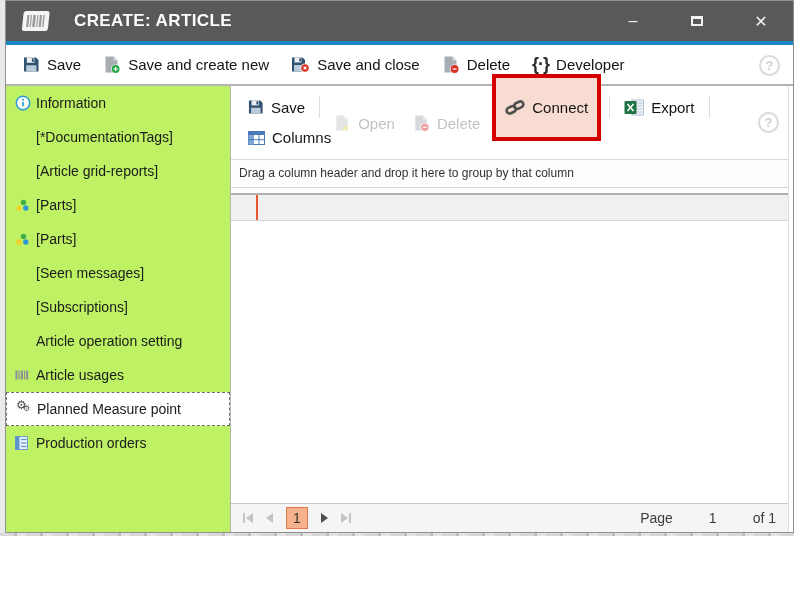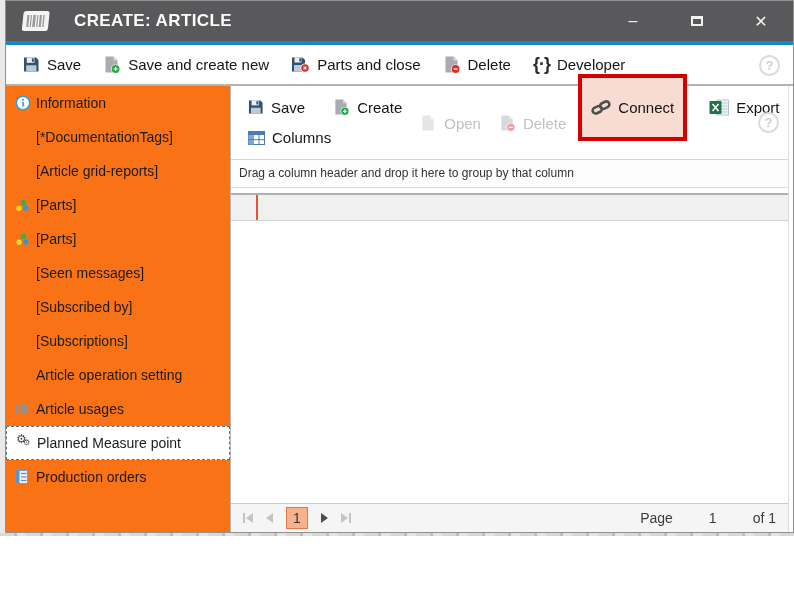--- a/index.html
+++ b/index.html
@@ -23,21 +23,21 @@
                   display: flex; align-items: center; padding-left: 6px; position: relative; }
   .tb-btn { display: flex; align-items: center; gap: 7px; padding: 5px 11px; font-size: 15px; color: #141414; cursor: default; }
   .help-circle { width: 21px; height: 21px; border: 2px solid #dadada; border-radius: 50%;
                  color: #cfcfcf; font-size: 13px; font-weight: bold;
                  display: flex; align-items: center; justify-content: center; }
   .help-main { position: absolute; right: 13px; top: 10px; }
   .dev-ic { font-size: 18px; font-weight: bold; color: #2b2b2b; letter-spacing: -1px; }
 
   
   .content { flex: 1; display: flex; min-height: 0; }
-  .sidebar { flex: 0 0 225px; background: #f97316; border-right: 1px solid #b7b7b7; overflow: hidden; }
+  .sidebar { flex: 0 0 225px; background: #bef264; border-right: 1px solid #b7b7b7; overflow: hidden; }
   .side-item { height: 34px; display: flex; align-items: center; padding-left: 9px;
                font-size: 14px; color: #1b1b1b; cursor: default; }
   .side-ico { flex: 0 0 21px; display: flex; align-items: center; }
   .side-item.selected { background: #fff; border: 1px dashed #6e6e6e; }
   .gears { position: relative; width: 16px; height: 16px; color: #4d4d4d; }
   .gears .g1 { position: absolute; left: 0; top: -3px; font-size: 12px; }
   .gears .g2 { position: absolute; left: 7px; top: 3px; font-size: 8px; }
 
   
   .panel { flex: 1; display: flex; flex-direction: column; background: #fff;
@@ -148,21 +148,21 @@
             <rect x="8.3" y="2.3" width="1.8" height="3.2" fill="#31536f"></rect>
             <rect x="3" y="9" width="9" height="6.5" fill="#b9cad8"></rect>
             <circle cx="14" cy="12" r="4.5" fill="#fff"></circle>
             <circle cx="14" cy="12" r="3.8" fill="#d93025"></circle>
             <g transform="rotate(45 14 12)" fill="#fff">
               <rect x="12" y="11.45" width="4" height="1.1"></rect>
               <rect x="13.45" y="10" width="1.1" height="4"></rect>
             </g>
           </svg>
         </span>
-        <span>Parts and close</span>
+        <span>Save and close</span>
       </div>
       <div class="tb-btn">
         <span>
           <svg width="18" height="18" viewBox="0 0 18 18">
             <path d="M2.5 0.5 H10.5 L14.5 4.5 V16.5 H2.5 Z" fill="#a8adb3"></path>
             <path d="M10.5 0.5 L14.5 4.5 H10.5 Z" fill="#d5d8db"></path>
             <circle cx="12.6" cy="13" r="4.6" fill="#fff"></circle>
             <circle cx="12.6" cy="13" r="3.9" fill="#d93025"></circle>
             <rect x="10.6" y="12.4" width="4" height="1.2" fill="#fff"></rect>
           </svg>
@@ -216,24 +216,20 @@
               </svg>
           </span>
           <span>[Parts]</span>
         </div>
         <div class="side-item">
           <span class="side-ico"></span>
           <span>[Seen messages]</span>
         </div>
         <div class="side-item">
           <span class="side-ico"></span>
-          <span>[Subscribed by]</span>
-        </div>
-        <div class="side-item">
-          <span class="side-ico"></span>
           <span>[Subscriptions]</span>
         </div>
         <div class="side-item">
           <span class="side-ico"></span>
           <span>Article operation setting</span>
         </div>
         <div class="side-item">
           <span class="side-ico">
             <svg width="14" height="12">
                 <g fill="#8d9096">
@@ -280,33 +276,20 @@
                 <svg width="16" height="16" viewBox="0 0 17 17">
                   <path d="M1 1.5 H13 L15.5 4 V15.5 H1 Z" fill="#31536f"></path>
                   <rect x="3.8" y="1.5" width="7.6" height="5.3" fill="#e9eef2"></rect>
                   <rect x="8.9" y="2.4" width="1.9" height="3.4" fill="#31536f"></rect>
                   <rect x="3.2" y="9.3" width="10.2" height="6.2" fill="#b9cad8"></rect>
                 </svg>
               </span>
               <span>Save</span>
             </div>
             <div class="pt-sep"></div>
-            <div class="pt-btn">
-              <span>
-                <svg width="17" height="17" viewBox="0 0 18 18">
-                  <path d="M2.5 0.5 H10.5 L14.5 4.5 V16.5 H2.5 Z" fill="#a8adb3"></path>
-                  <path d="M10.5 0.5 L14.5 4.5 H10.5 Z" fill="#d5d8db"></path>
-                  <circle cx="12.6" cy="13" r="4.6" fill="#fff"></circle>
-                  <circle cx="12.6" cy="13" r="3.9" fill="#27a844"></circle>
-                  <rect x="10.6" y="12.4" width="4" height="1.2" fill="#fff"></rect>
-                  <rect x="12" y="11" width="1.2" height="4" fill="#fff"></rect>
-                </svg>
-              </span>
-              <span>Create</span>
-            </div>
             <div class="pt-btn disabled">
               <span>
                 <svg width="17" height="17" viewBox="0 0 18 18">
                   <path d="M2.5 0.5 H10.5 L14.5 4.5 V16.5 H2.5 Z" fill="#c3c7cc"></path>
                   <path d="M10.5 0.5 L14.5 4.5 H10.5 Z" fill="#e0e2e5"></path>
                   <path d="M8 16 L14.5 9.5 V16 Z" fill="#e8d44d"></path>
                 </svg>
               </span>
               <span>Open</span>
             </div>

